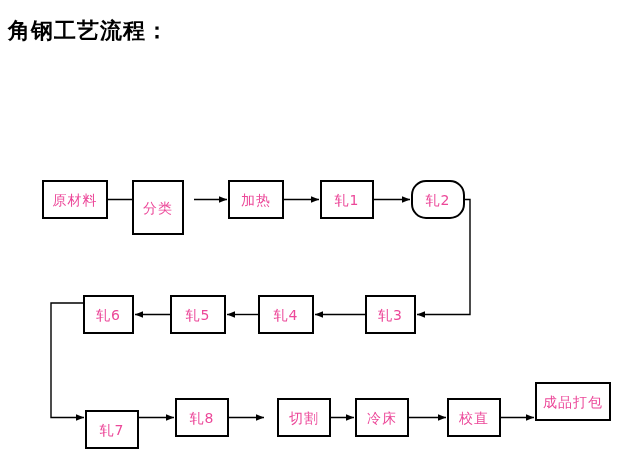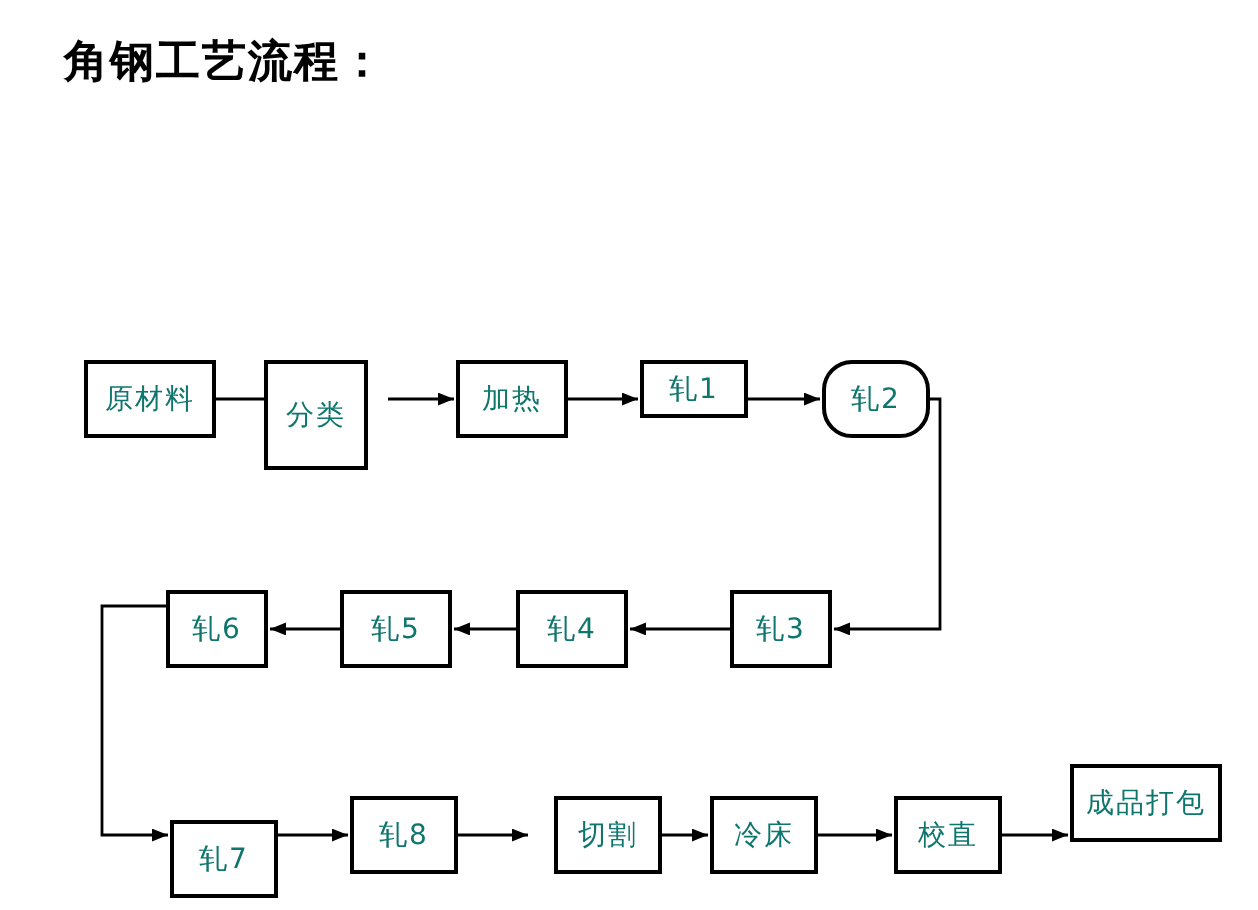--- a/index.html
+++ b/index.html
@@ -17,39 +17,38 @@
   }
   #title {
     position: absolute;
     left: 8px;
     top: 16px;
     font-size: 22px;
     font-weight: bold;
     color: #000000;
     letter-spacing: 1px;
     white-space: nowrap;
-    margin-left: 24px;
   }
   #flow-svg {
     position: absolute;
     left: 0;
     top: 0;
     width: 629px;
     height: 455px;
   }
   .node-box {
     position: absolute;
     box-sizing: border-box;
     border: 2px solid #000000;
     background: #ffffff;
     display: flex;
     align-items: center;
     justify-content: center;
     font-size: 14px;
-    color: #0f766e;
+    color: #ec4899;
     letter-spacing: 1px;
     white-space: nowrap;
     line-height: 1;
   }
 </style>
 </head>
 <body>
 
 <div id="page">
 
@@ -81,21 +80,21 @@
       <path d="M229,417.5 L264,417.5"></path>
       <path d="M319,417.5 L354,417.5"></path>
       <path d="M409,417.5 L446,417.5"></path>
       <path d="M501,417.5 L534,417.5"></path>
     </g>
   </svg>
 
   <div class="node-box" style="left:42px;  top:180px; width:66px; height:39px;">原材料</div>
   <div class="node-box" style="left:132px; top:180px; width:52px; height:55px;">分类</div>
   <div class="node-box" style="left:228px; top:180px; width:56px; height:39px;">加热</div>
-  <div class="node-box" style="left:320px; top:180px; width:54px; height:29px;">轧1</div>
+  <div class="node-box" style="left:320px; top:180px; width:54px; height:39px;">轧1</div>
   <div class="node-box" style="left:411px; top:180px; width:54px; height:39px;border-radius:15px;">轧2</div>
 
   <div class="node-box" style="left:365px; top:295px; width:51px; height:39px;">轧3</div>
   <div class="node-box" style="left:258px; top:295px; width:56px; height:39px;">轧4</div>
   <div class="node-box" style="left:170px; top:295px; width:56px; height:39px;">轧5</div>
   <div class="node-box" style="left:83px;  top:295px; width:51px; height:39px;">轧6</div>
 
   <div class="node-box" style="left:85px;  top:398px; width:54px; height:39px;margin-top:12px;">轧7</div>
   <div class="node-box" style="left:175px; top:398px; width:54px; height:39px;">轧8</div>
   <div class="node-box" style="left:265px; top:398px; width:54px; height:39px;margin-left:12px;">切割</div>

